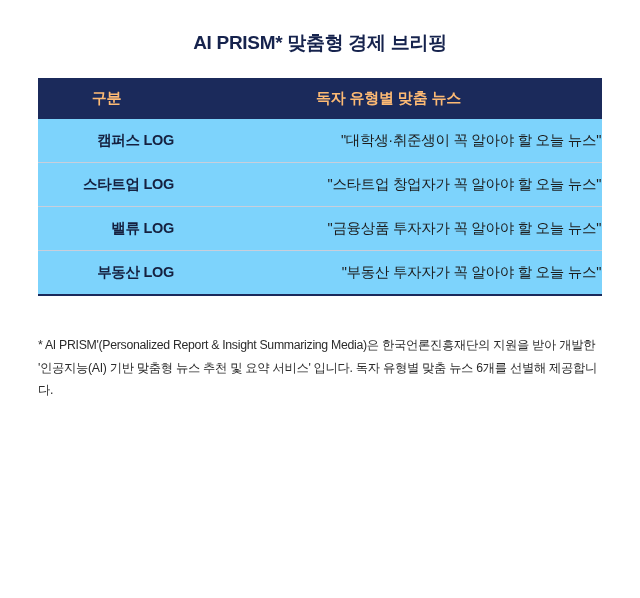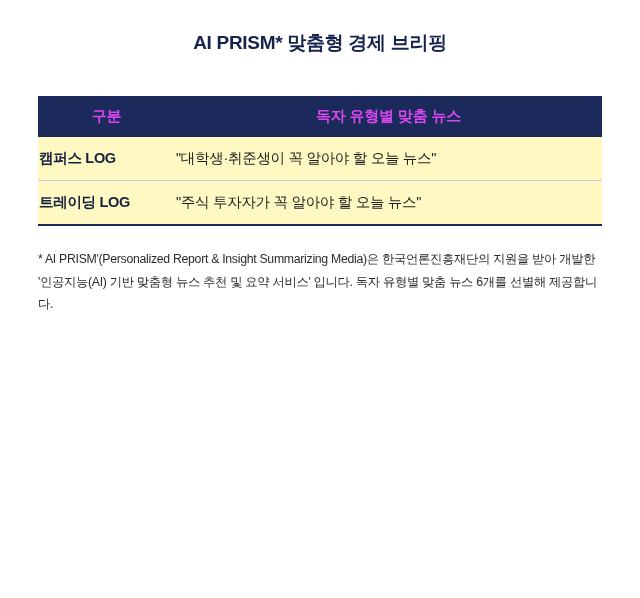--- a/index.html
+++ b/index.html
@@ -21,57 +21,57 @@
     padding: 0 38px;
     position: relative;
   }
   .title {
     text-align: center;
     font-size: 19px;
     font-weight: bold;
     color: #16234d;
     letter-spacing: -0.3px;
     padding-top: 30px;
-    padding-bottom: 40px;
+    padding-bottom: 22px;
   }
   table.brief {
     width: 100%;
     border-collapse: collapse;
     table-layout: fixed;
   }
   table.brief th {
     background: #1b2a5b;
-    color: #d946ef;
+    color: #fdba74;
     font-size: 15px;
     font-weight: bold;
     height: 39px;
     letter-spacing: -0.2px;
     border: none;
   }
   table.brief th.col-type {
     width: 135px;
   }
   table.brief td {
     height: 41px;
     font-size: 14.5px;
-    text-align: left;
+    text-align: right;
     letter-spacing: -0.3px;
     color: #1c1c1c;
     border-bottom: 1px solid #c9cedb;
-    background: #fef9c3;
+    background: #7dd3fc;
   }
   table.brief tr:last-child td {
     border-bottom: 2px solid #1b2a5b;
   }
   table.brief td.type-cell {
     font-weight: bold;
     color: #15203f;
   }
   .footnote {
-    margin-top: 22px;
+    margin-top: 38px;
     font-size: 12.3px;
     line-height: 1.85;
     color: #2b2b2b;
     letter-spacing: -0.3px;
     text-align: left;
   }
 </style>
 </head>
 <body>
 
@@ -85,21 +85,29 @@
         <th class="col-type">구분</th>
         <th>독자 유형별 맞춤 뉴스</th>
       </tr>
     </thead>
     <tbody>
       <tr>
         <td class="type-cell">캠퍼스 LOG</td>
         <td>"대학생·취준생이 꼭 알아야 할 오늘 뉴스"</td>
       </tr>
       <tr>
-        <td class="type-cell">트레이딩 LOG</td>
-        <td>"주식 투자자가 꼭 알아야 할 오늘 뉴스"</td>
+        <td class="type-cell">스타트업 LOG</td>
+        <td>"스타트업 창업자가 꼭 알아야 할 오늘 뉴스"</td>
+      </tr>
+      <tr>
+        <td class="type-cell">밸류 LOG</td>
+        <td>"금융상품 투자자가 꼭 알아야 할 오늘 뉴스"</td>
+      </tr>
+      <tr>
+        <td class="type-cell">부동산 LOG</td>
+        <td>"부동산 투자자가 꼭 알아야 할 오늘 뉴스"</td>
       </tr>
     </tbody>
   </table>
 
   <div class="footnote">* AI PRISM'(Personalized Report &amp; Insight Summarizing Media)은 한국언론진흥재단의 지원을 받아 개발한 '인공지능(AI) 기반 맞춤형 뉴스 추천 및 요약 서비스' 입니다. 독자 유형별 맞춤 뉴스 6개를 선별해 제공합니다.</div>
 
 </div>
 
 </body></html>

